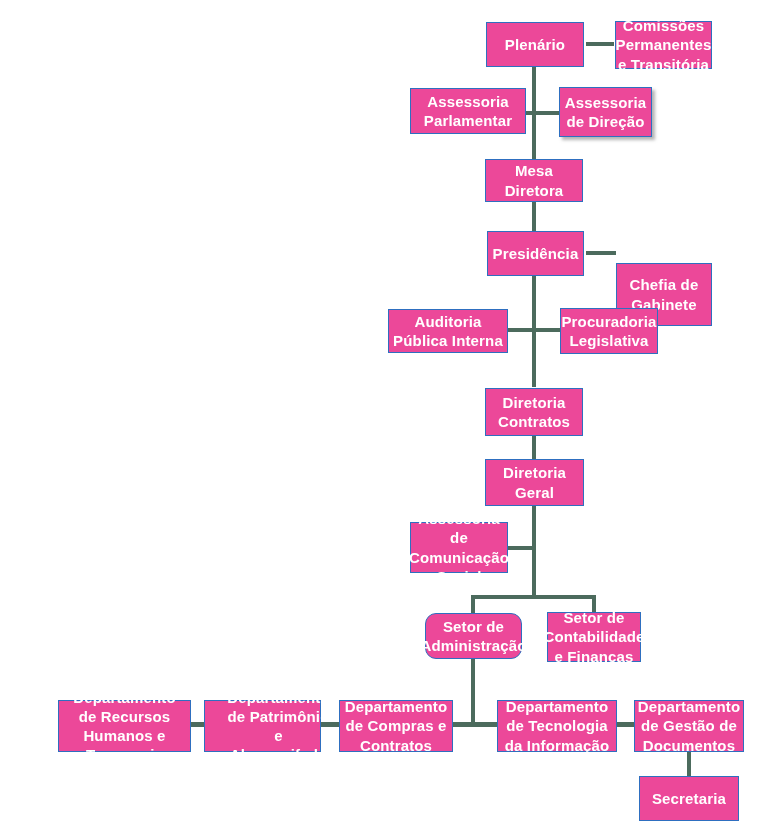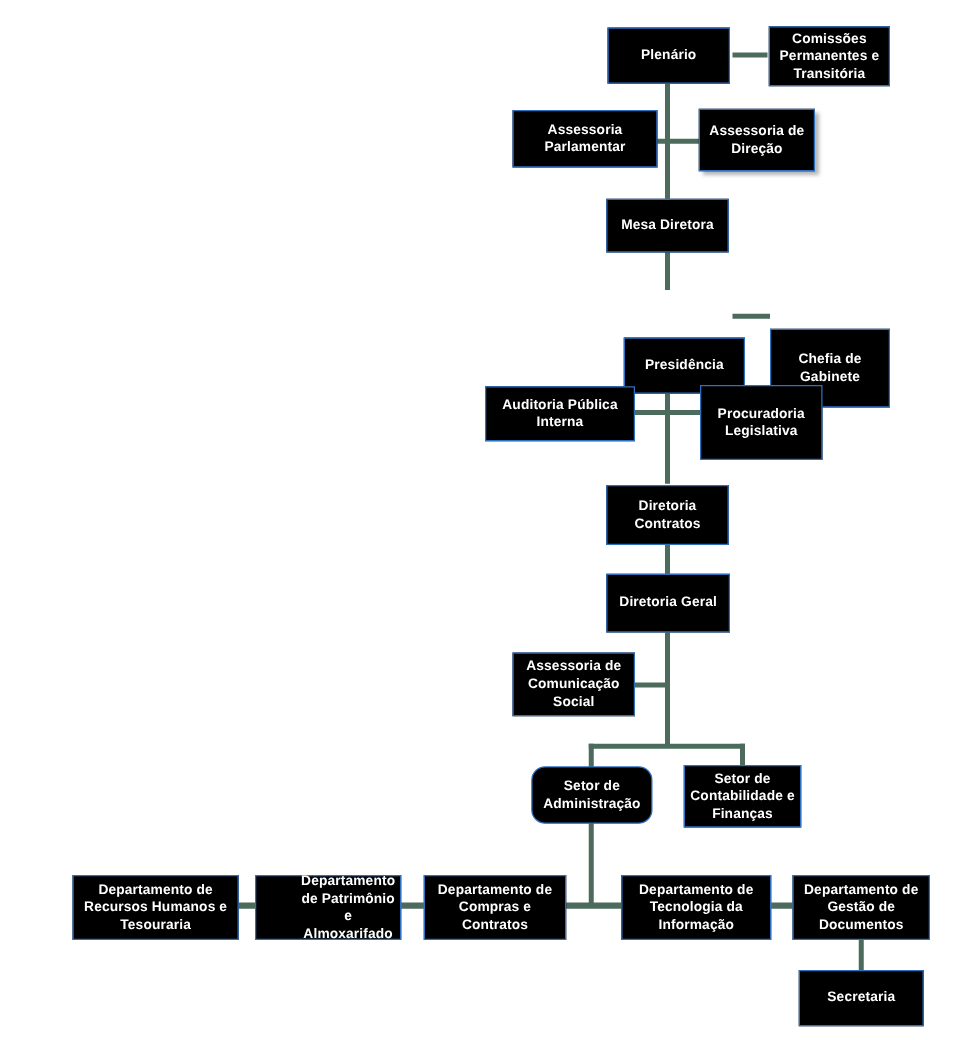--- a/index.html
+++ b/index.html
@@ -14,28 +14,28 @@
   #canvas {
     position: relative;
     width: 778px;
     height: 832px;
     background: #ffffff;
     overflow: hidden;
   }
   .node {
     position: absolute;
     box-sizing: border-box;
-    background: #000000;
+    background: #ec4899;
     color: #ffffff;
     display: flex;
     align-items: center;
     justify-content: center;
     text-align: center;
     font-weight: bold;
-    font-size: 11px;
+    font-size: 15px;
     line-height: 1.28;
     padding: 2px 4px;
     letter-spacing: 0.01em;
     border: 1px solid #2E6FC0;
   }
   .node.shadowed {
     box-shadow: 3px 3px 3px rgba(120,120,120,0.55);
   }
   .conn {
     position: absolute;
@@ -88,27 +88,27 @@
   <div class="node" style="left:486px; top:22px; width:98px; height:45px;">Plenário</div>
 
   <div class="node" style="left:615px; top:21px; width:97px; height:48px;">Comissões Permanentes e Transitória</div>
 
   <div class="node" style="left:410px; top:88px; width:116px; height:46px;">Assessoria Parlamentar</div>
 
   <div class="node shadowed" style="left:559px; top:87px; width:93px; height:50px;">Assessoria de Direção</div>
 
   <div class="node" style="left:485px; top:159px; width:98px; height:43px;">Mesa Diretora</div>
 
-  <div class="node" style="left:499px; top:231px; width:97px; height:45px;margin-top:39px;">Presidência</div>
+  <div class="node" style="left:487px; top:231px; width:97px; height:45px;">Presidência</div>
 
   <div class="node" style="left:616px; top:231px; width:96px; height:63px;margin-top:32px;">Chefia de Gabinete</div>
 
   <div class="node" style="left:388px; top:309px; width:120px; height:44px;">Auditoria Pública Interna</div>
 
-  <div class="node" style="left:560px; top:308px; width:98px; height:60px;">Procuradoria Legislativa</div>
+  <div class="node" style="left:560px; top:308px; width:98px; height:46px;">Procuradoria Legislativa</div>
 
   <div class="node" style="left:485px; top:388px; width:98px; height:48px;">Diretoria Contratos</div>
 
   <div class="node" style="left:485px; top:459px; width:99px; height:47px;">Diretoria Geral</div>
 
   <div class="node" style="left:410px; top:522px; width:98px; height:51px;">Assessoria de Comunicação Social</div>
 
   <div class="node" style="left:425px; top:613px; width:97px; height:46px;border-radius:11px;">Setor de Administração</div>
 
   <div class="node" style="left:58px; top:700px; width:133px; height:52px;">Departamento de Recursos Humanos e Tesouraria</div>

